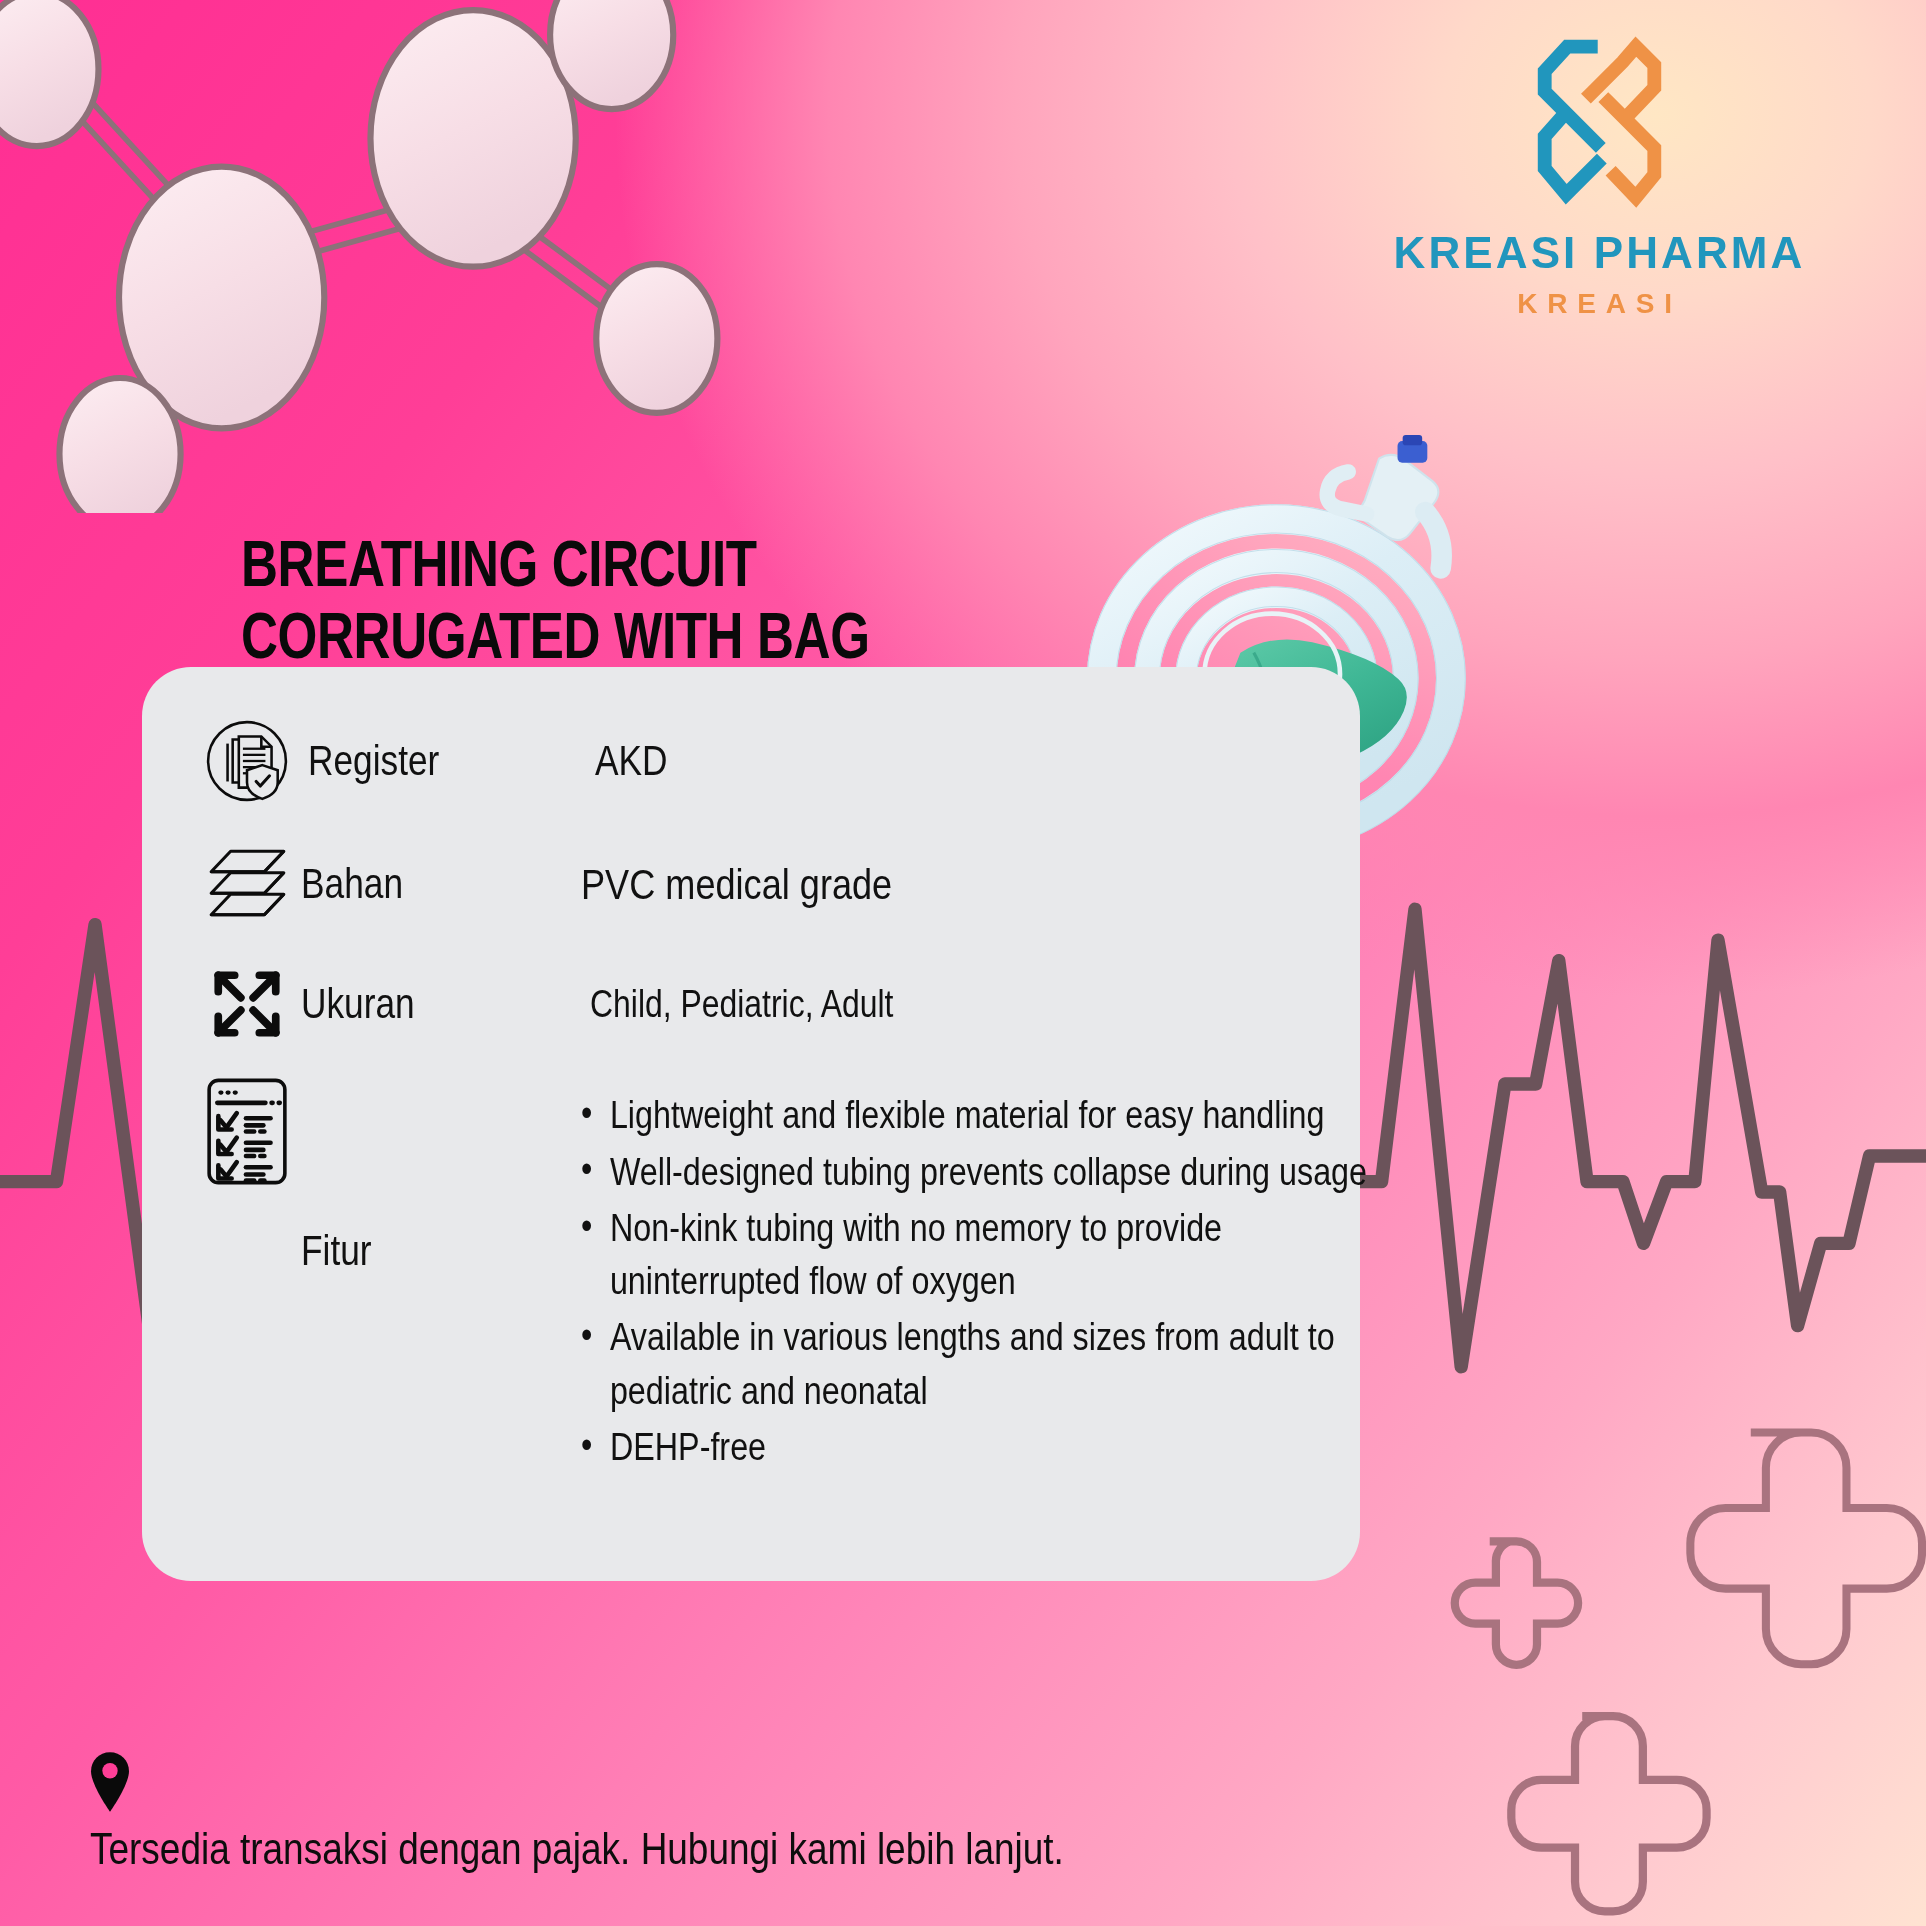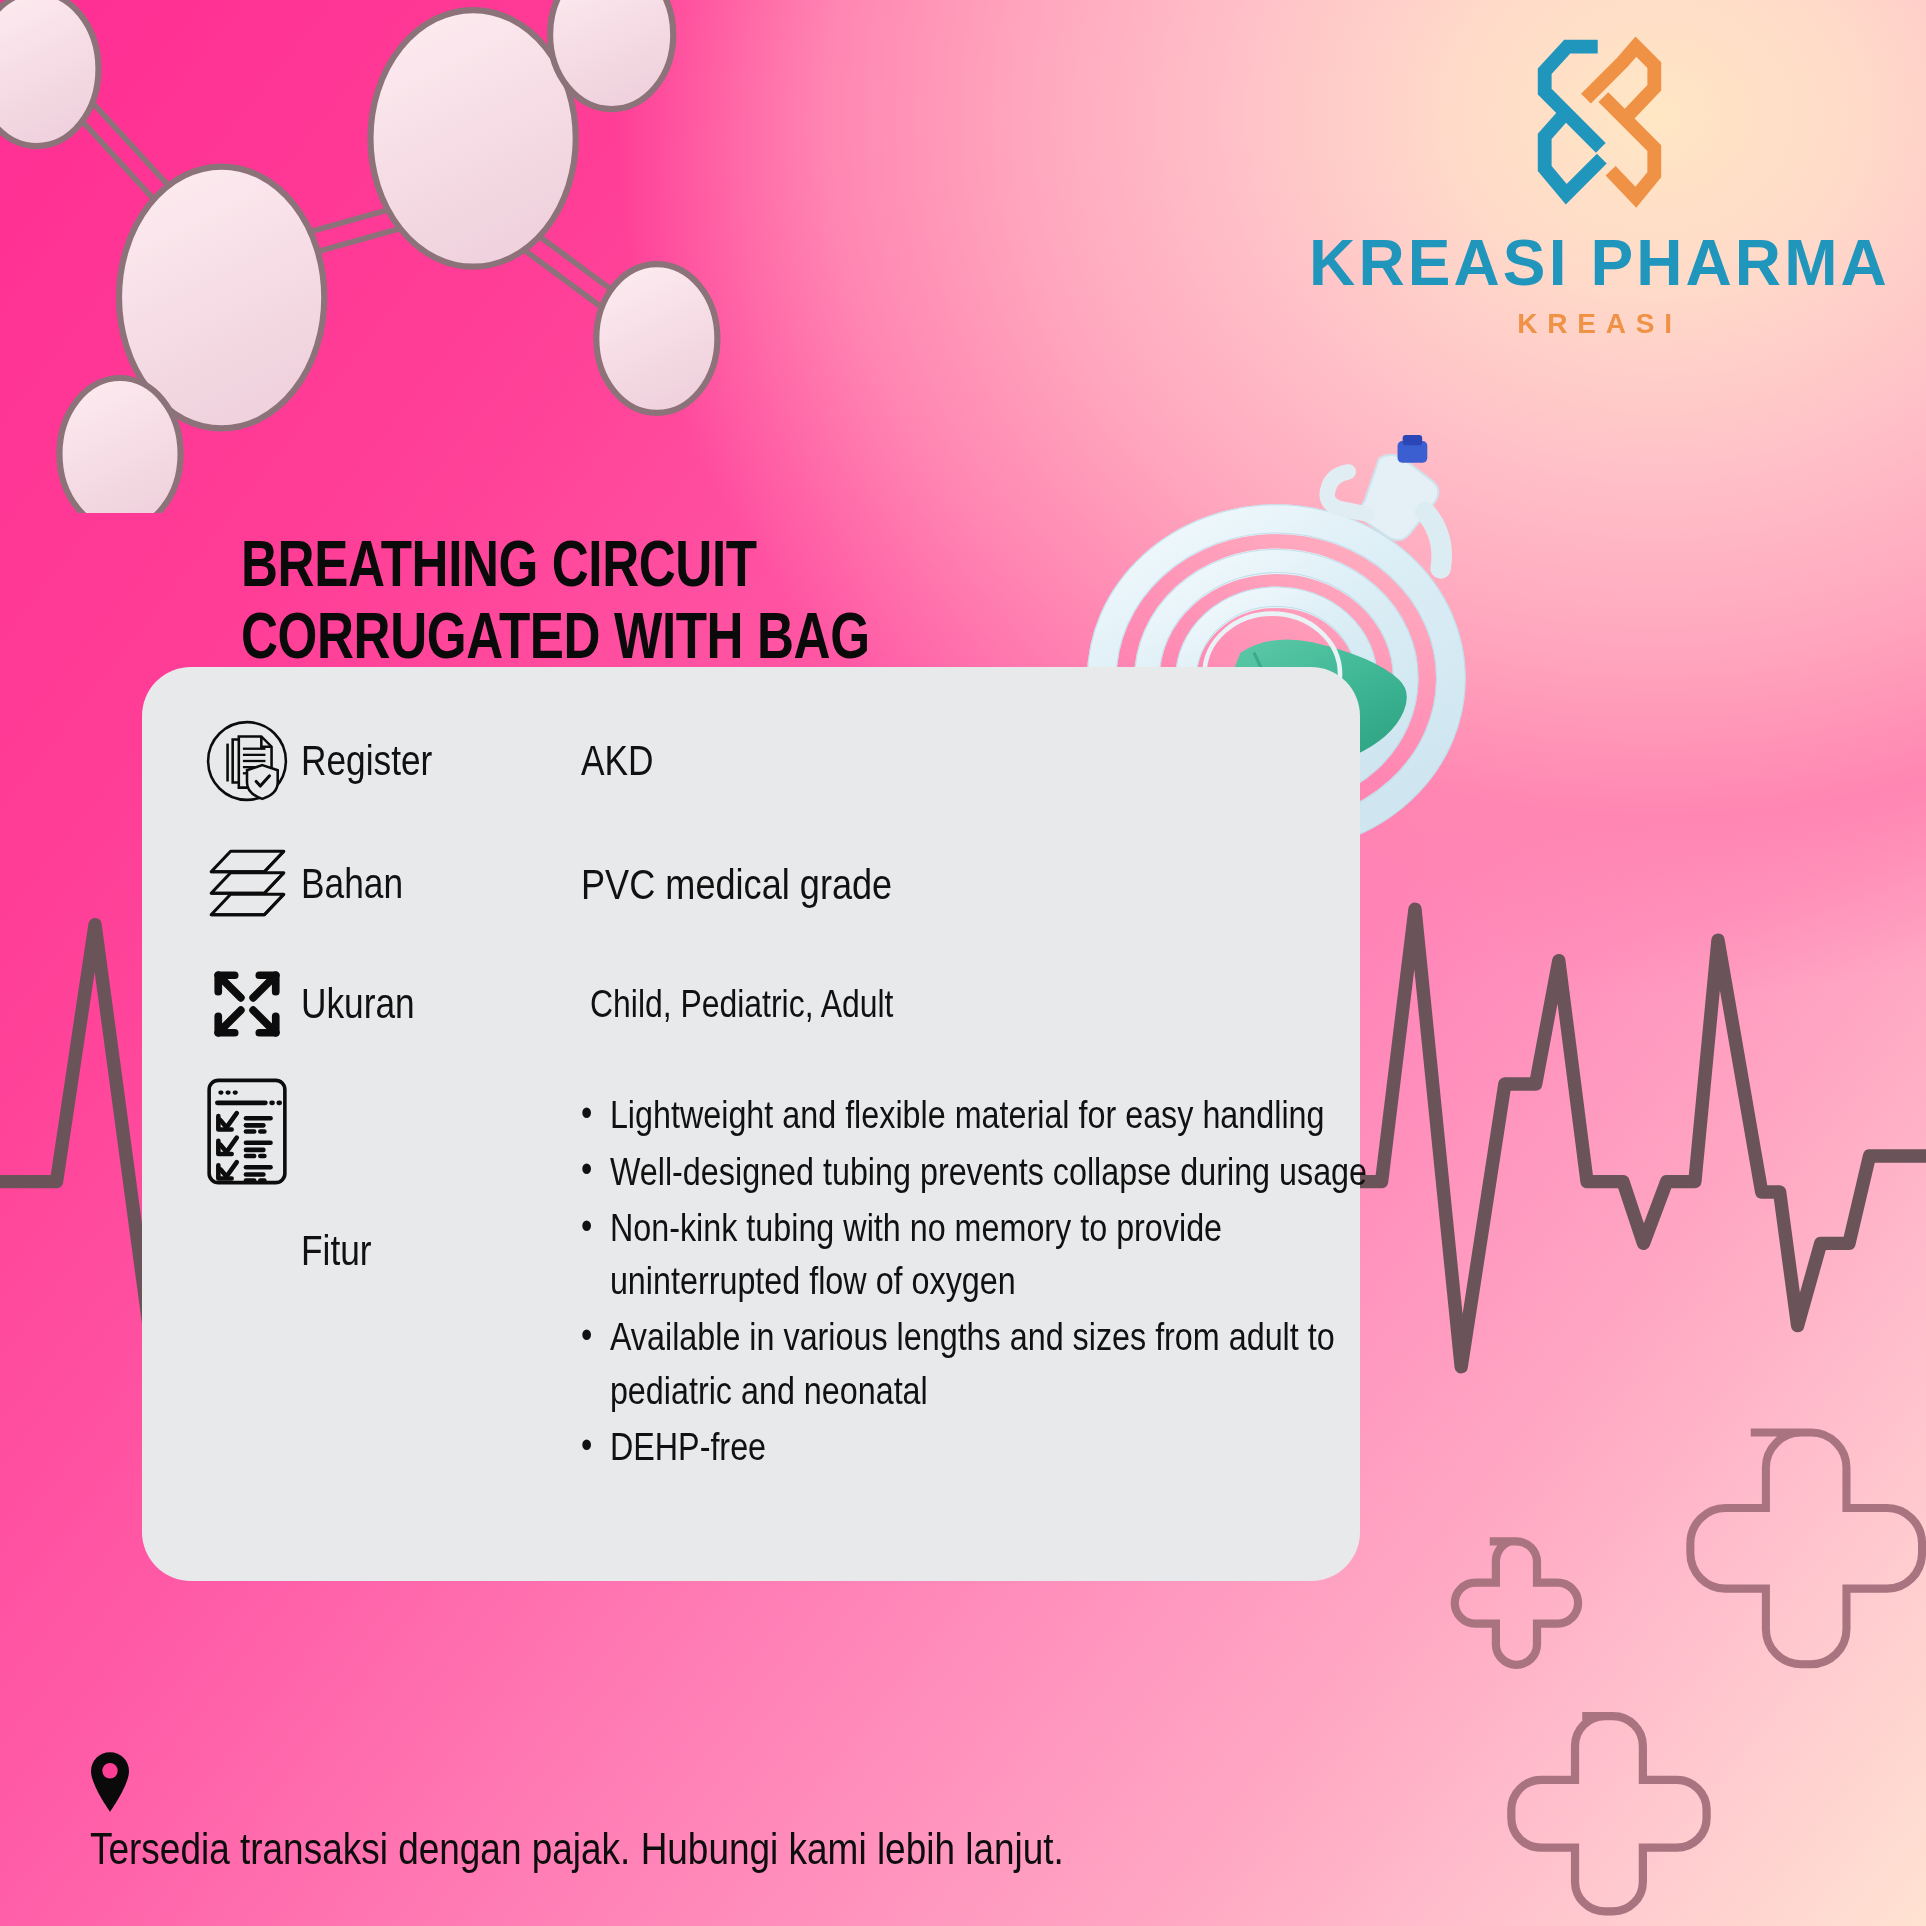--- a/index.html
+++ b/index.html
@@ -19,21 +19,21 @@
   .ecg      { position:absolute; left:0; top:863px; width:1926px; height:514px; }
   .crosses  { position:absolute; left:1428px; top:1377px; width:514px; height:555px; }
 
   
   .logo-block {
     position:absolute; right:49px; top:31px; width:555px;
     display:flex; flex-direction:column; align-items:center;
   }
   .logo-mark { width:169px; height:185px; }
   .logo-word {
-    font-size:64px; font-weight:700; letter-spacing:3.1px;
+    font-size:44px; font-weight:700; letter-spacing:3.1px;
     color:#2196bd; line-height:1; margin-top:15.4px; white-space:nowrap;
   }
   .logo-sub {
     font-size:28px; font-weight:600; letter-spacing:9.8px;
     color:#ef9246; margin-top:12.3px; white-space:nowrap;
   }
 
   
   .product-title {
     position:absolute; left:241px; top:528px;
@@ -47,21 +47,21 @@
   .product-photo { position:absolute; left:1071px; top:411px; width:421px; height:473px; }
 
   
   .spec-card {
     position:absolute; left:142px; top:667px; width:1218px; height:914px;
     background:#e8e9eb; border-radius:49px;
   }
   .spec-rows { position:absolute; left:51px; top:30px; right:20.5px; }
 
   .spec-row { display:flex; align-items:center; position:relative; }
-  .spec-row.r-register { height:128px; }
+  .spec-row.r-register { height:128px;gap:7px; }
   .spec-row.r-ukuran   { height:121px; }
   .spec-row.r-bahan    { height:118px; }
   .spec-row.r-fitur    { align-items:flex-start; height:auto; padding-top:12.3px; }
 
   .spec-icon { width:108px; flex:0 0 108px; display:flex; align-items:center; justify-content:center; }
   .spec-icon svg { display:block; }
 
   .spec-label {
     flex:0 0 280px; font-size:42px; color:#111; line-height:1;
     transform:scaleX(0.84); transform-origin:left center; white-space:nowrap;

